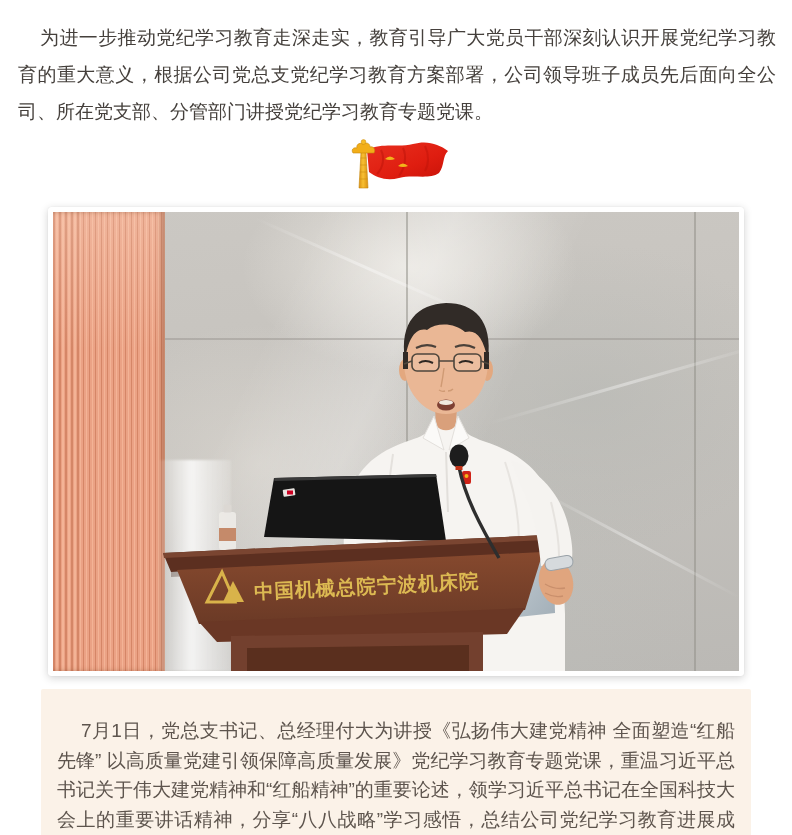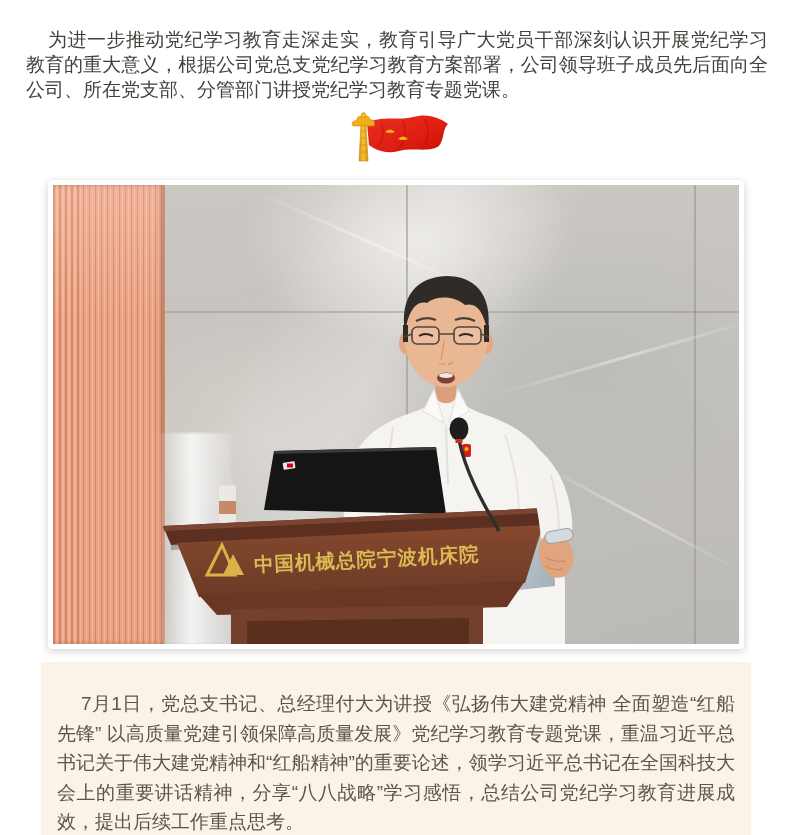--- a/index.html
+++ b/index.html
@@ -1,22 +1,22 @@
 <!DOCTYPE html>
 <html><head>
 <meta charset="utf-8">
 <style>
   html,body{margin:0;padding:0;}
   body{
     width:792px;height:835px;background:#ffffff;overflow:hidden;
     font-family:"Liberation Sans","DejaVu Sans",sans-serif;
   }
   .intro{
-    margin:8px;padding:19px 16px 0 18px;
-    font-size:19px;line-height:25px;color:#45403c;
+    margin:0;padding:19px 16px 0 18px;
+    font-size:19px;line-height:37px;color:#45403c;
     text-align:justify;text-indent:22px;
   }
   .flag-wrap{height:54px;margin-top:7px;display:flex;justify-content:center;align-items:center;}
   .photo{
     width:696px;margin:16px auto 0;box-sizing:border-box;
     background:#fff;padding:5px;border-radius:3px;
     box-shadow:0 2px 9px rgba(0,0,0,.18),0 0 1px rgba(0,0,0,.12);
   }
   .scene{
     position:relative;width:686px;height:459px;overflow:hidden;

